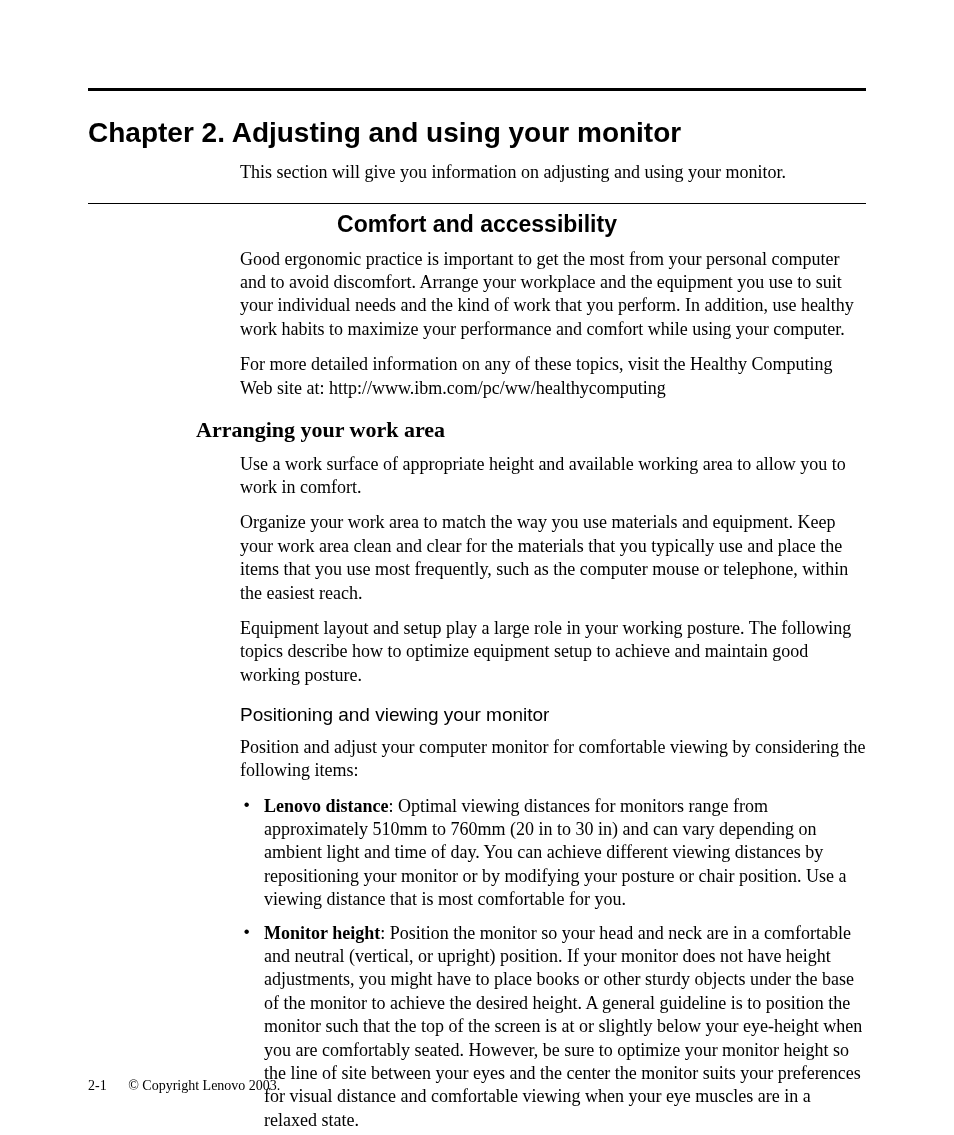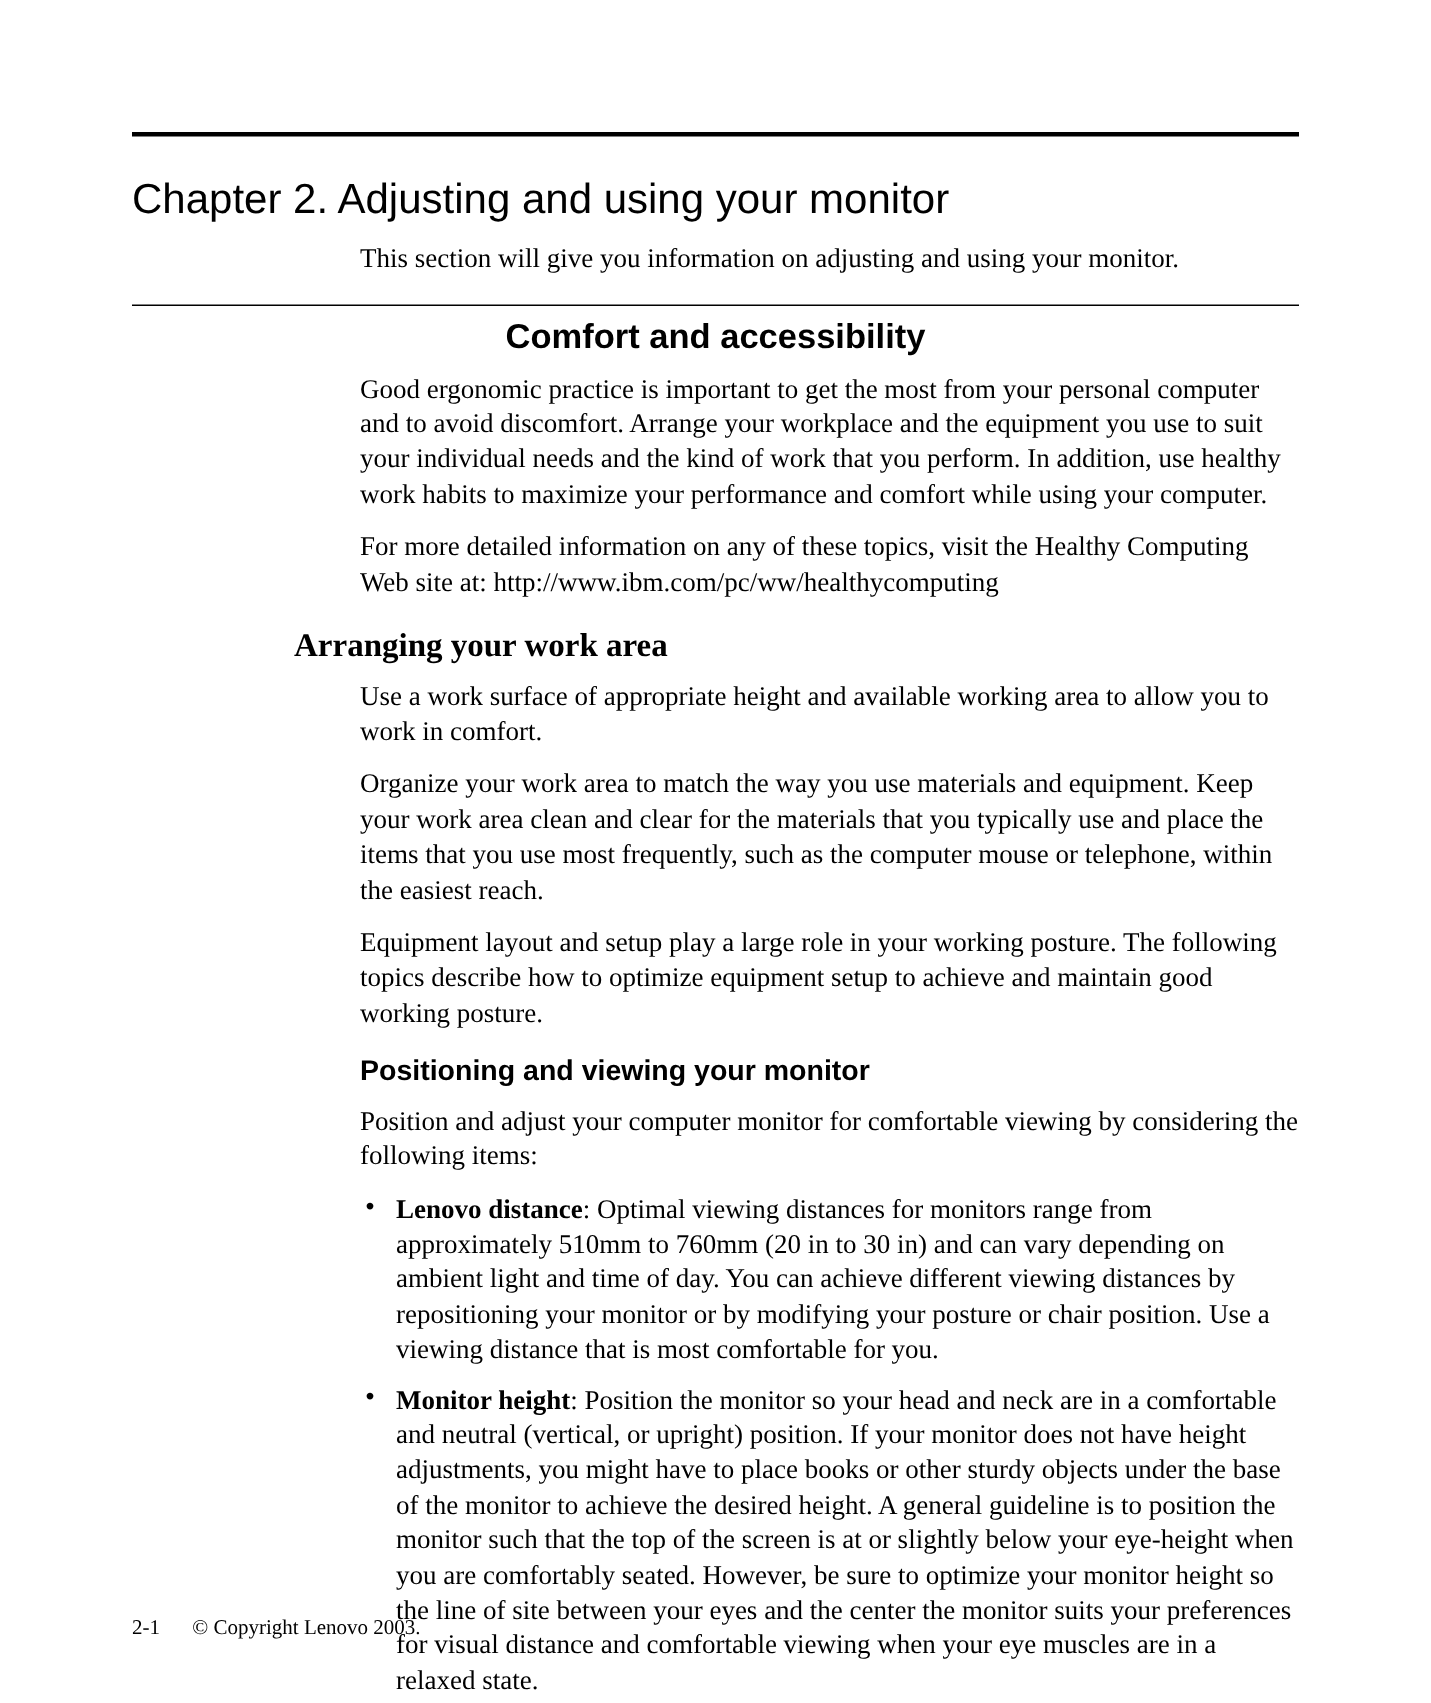--- a/index.html
+++ b/index.html
@@ -19,40 +19,40 @@
     border-top: 3px solid #000;
     margin-bottom: 24px;
   }
   .rule-thin {
     border-top: 1.5px solid #000;
     margin-top: 18px;
     margin-bottom: 6px;
   }
   h1 {
     font-family: Arial, Helvetica, sans-serif;
-    font-weight: normal;
+    font-weight: bold;
     font-size: 28px;
     margin: 16px 0 10px 0;
   }
   h2 {
     font-family: Arial, Helvetica, sans-serif;
     font-weight: bold;
     font-size: 23px;
     margin: 0 0 8px 0;
     text-align: center;
   }
   h3 {
     font-family: Liberation Serif, serif;
     font-weight: bold;
     font-size: 22px;
     margin: 16px 0 6px 108px;
   }
   h4 {
     font-family: Arial, Helvetica, sans-serif;
-    font-weight: bold;
+    font-weight: normal;
     font-size: 19px;
     margin: 16px 0 4px 152px;
   }
   p.body {
     margin: 8px 0 12px 152px;
     font-family: Liberation Serif, serif;
   }
   ul.bullets {
     list-style: none;
     margin: 8px 0 0 152px;

